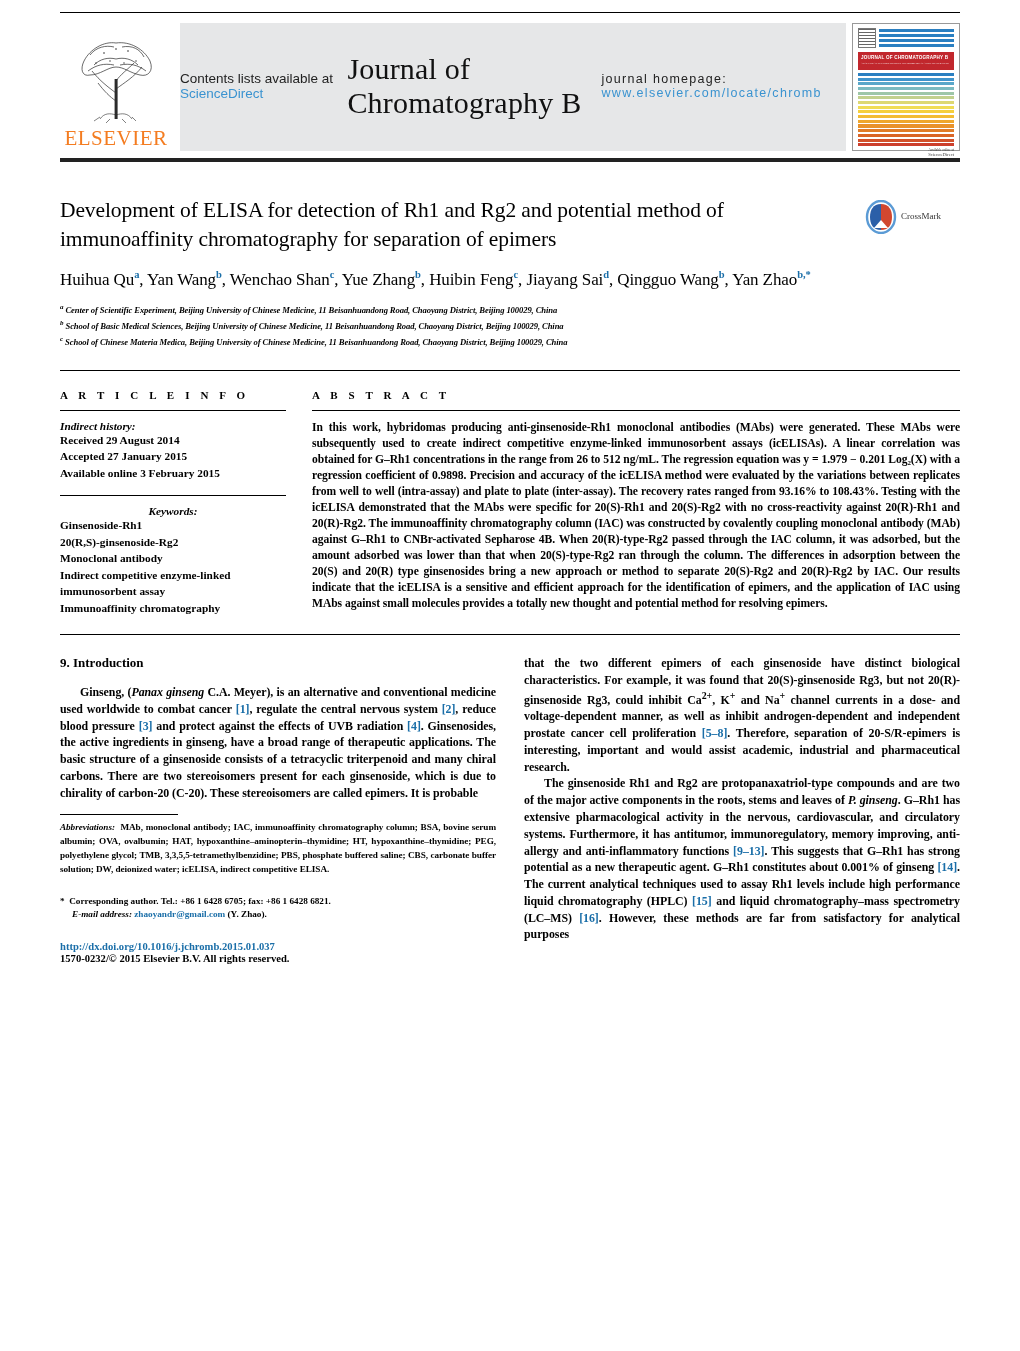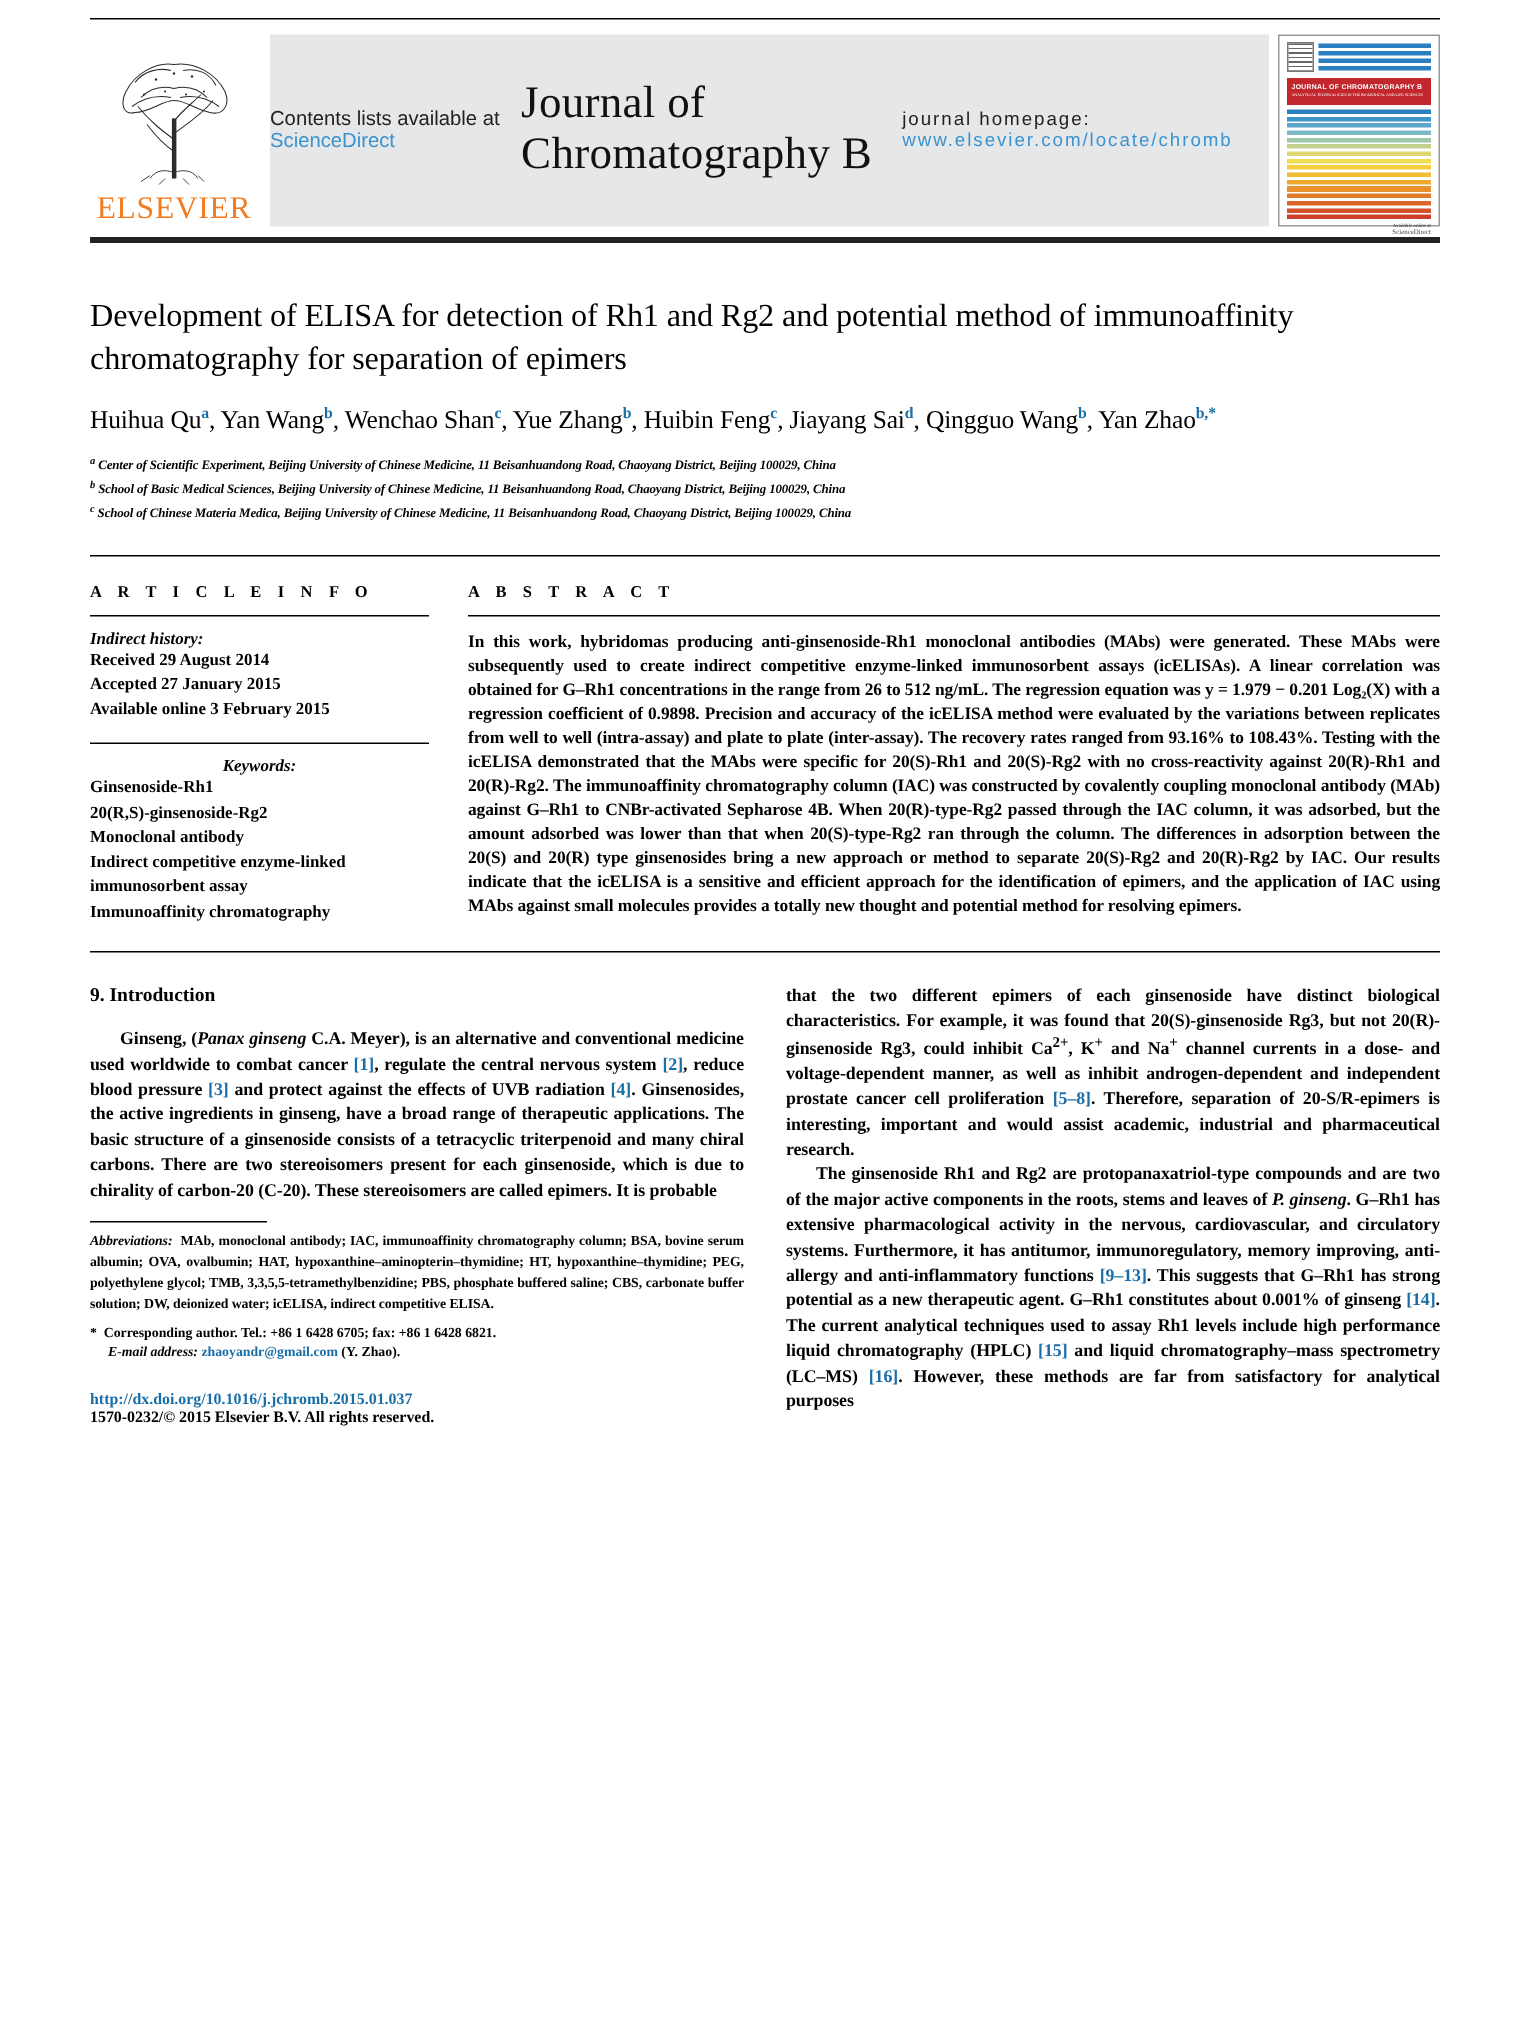--- a/index.html
+++ b/index.html
@@ -187,21 +187,21 @@
   p.bt + p.bt { margin-top: 0; }
   .ref { color: #1a6ea8; }
 
   
   .fn-rule { border-top: 1px solid #000; width: 118px; margin: 13px 0 6px 0; }
   .fn {
     font-size: 9.2px; font-weight: bold; line-height: 1.5; text-align: justify;
     letter-spacing: -.05px;
   }
   .fn i { font-style: italic; }
-  .fn-corr { font-size: 9.2px; font-weight: bold; line-height: 1.5; margin-top: 5px; padding-left: 10px; text-indent: -10px;}
+  .fn-corr { font-size: 9.2px; font-weight: bold; line-height: 1.5; margin-top: 18px; padding-left: 10px; text-indent: -10px;}
   .fn-mail { font-size: 9.2px; font-weight: bold; line-height: 1.5; padding-left: 12px; }
   .fn-mail i { font-style: italic; }
   .lnk { color: #1a6ea8; }
 
   .doi-block { margin-top: 19px; }
   .doi-block .doi { font-size: 10.6px; color: #1a6ea8; font-weight: bold; }
   .doi-block .issn { font-size: 10.6px; font-weight: bold; margin-top: 1px; }
 </style>
 </head>
 <body>
@@ -290,20 +290,31 @@
     </div>
   </div>
 
   <div class="rule-thick"></div>
 
   <div class="title-wrap">
     <div class="title-main">
       <h1 class="article-title">Development of ELISA for detection of Rh1 and Rg2 and potential method of immunoaffinity chromatography for separation of epimers</h1>
       <div class="authors">Huihua Qu<sup>a</sup>, Yan Wang<sup>b</sup>, Wenchao Shan<sup>c</sup>, Yue Zhang<sup>b</sup>, Huibin Feng<sup>c</sup>, Jiayang Sai<sup>d</sup>, Qingguo Wang<sup>b</sup>, Yan Zhao<sup>b,</sup><sup>*</sup></div>
     </div>
+    <div class="crossmark">
+      <div class="cm-badge">
+        <svg width="34" height="34" viewBox="0 0 34 34">
+          <ellipse cx="17" cy="17" rx="14" ry="16" fill="#ffffff" stroke="#5b9bd5" stroke-width="2.4"></ellipse>
+          <path d="M17 4 C9 4 6 10 6 17 C6 24 9 30 17 30 Z" fill="#2b5fa8"></path>
+          <path d="M17 4 C25 4 28 10 28 17 C28 24 25 30 17 30 Z" fill="#d1472f"></path>
+          <path d="M10 28 L17 20 L24 28 Z" fill="#ffffff"></path>
+        </svg>
+      </div>
+      <div class="cm-label">CrossMark</div>
+    </div>
   </div>
 
   <div class="affils">
     <div><sup>a</sup> <span>Center of Scientific Experiment, Beijing University of Chinese Medicine, 11 Beisanhuandong Road, Chaoyang District, Beijing 100029, China</span></div>
     <div><sup>b</sup> <span>School of Basic Medical Sciences, Beijing University of Chinese Medicine, 11 Beisanhuandong Road, Chaoyang District, Beijing 100029, China</span></div>
     <div><sup>c</sup> <span>School of Chinese Materia Medica, Beijing University of Chinese Medicine, 11 Beisanhuandong Road, Chaoyang District, Beijing 100029, China</span></div>
   </div>
 
   <div class="rule-mid"></div>
 

